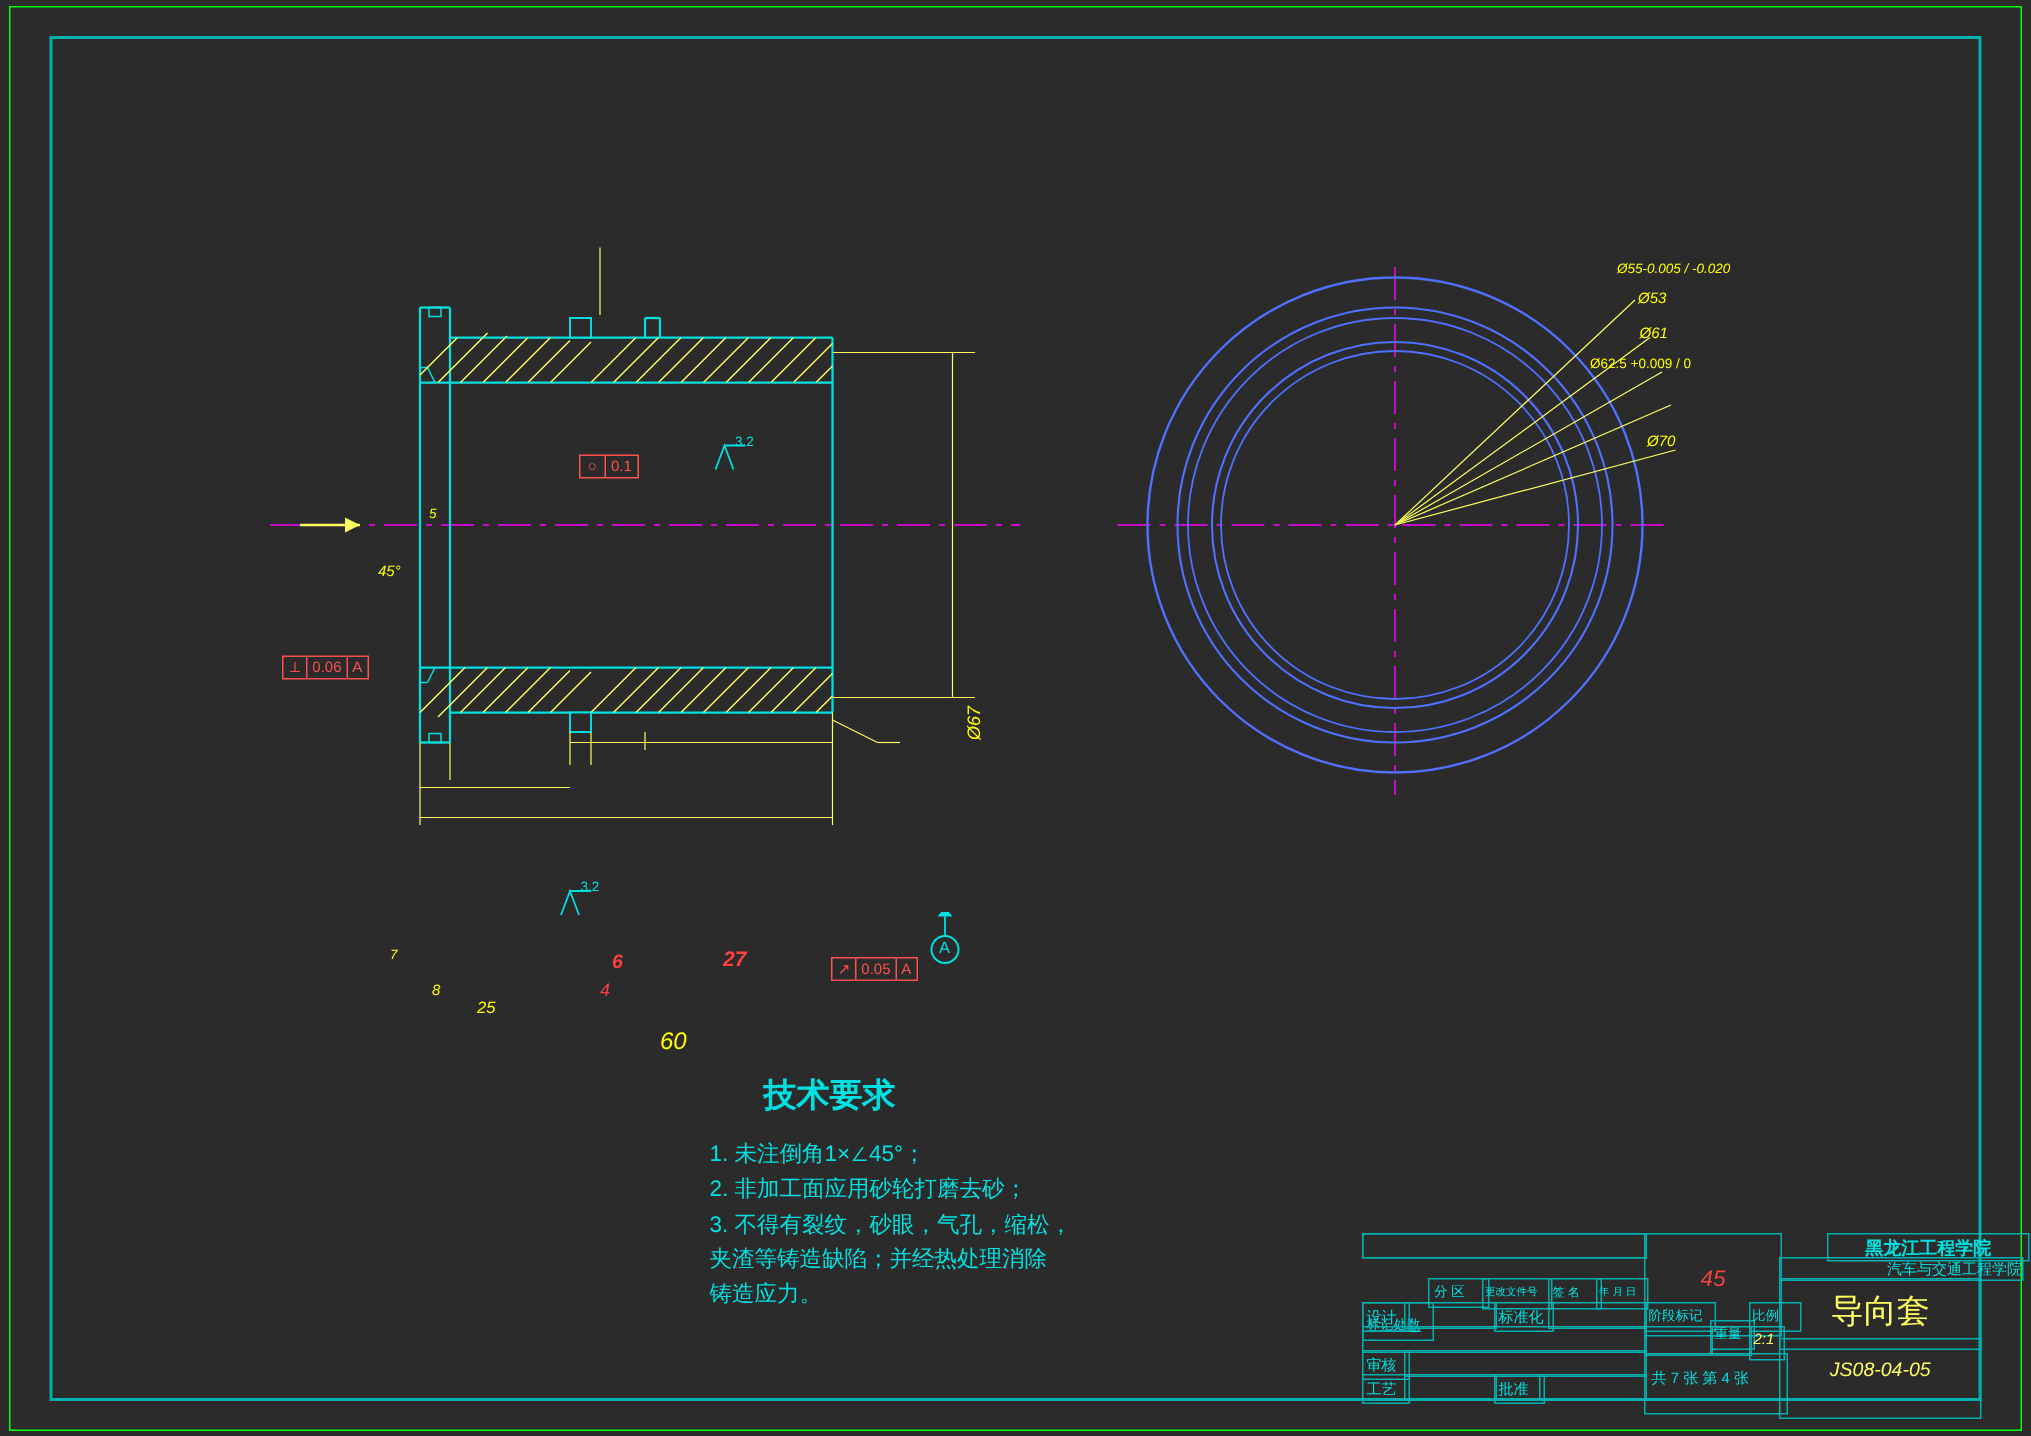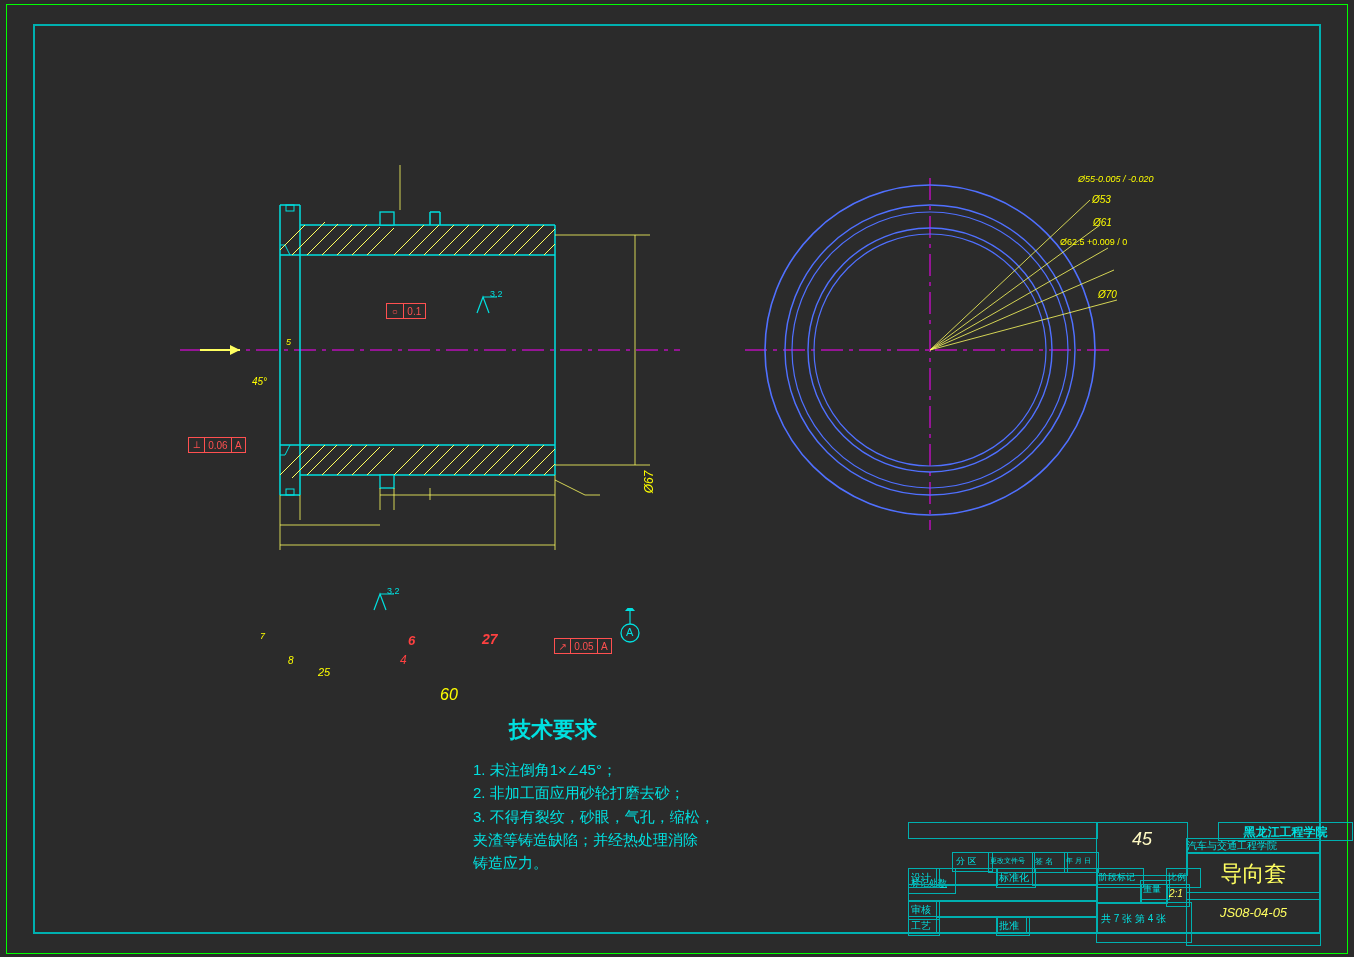--- a/index.html
+++ b/index.html
@@ -194,23 +194,23 @@
     <div>1. 未注倒角1×∠45°；</div>
     <div>2. 非加工面应用砂轮打磨去砂；</div>
     <div>3. 不得有裂纹，砂眼，气孔，缩松，</div>
     <div>夹渣等铸造缺陷；并经热处理消除</div>
     <div>铸造应力。</div>
   </div>
 
   <div style="position:absolute; left:908px; top:822px; width:413px; height:112px;">
     <div class="tbcell" style="left:0; top:0; width:188px; height:15px;"></div>
     <div class="tbcell" style="left:0; top:15; width:188px; height:15px;"></div>
-    <div class="tbcell" style="left:188px; top:0; width:90px; height:46px; text-align:center; color:#fef9c3; font-size:18px; padding-top:6px; font-style:italic;">45</div>
+    <div class="tbcell" style="left:188px; top:0; width:90px; height:46px; text-align:center; color:#ef4444; font-size:15px; padding-top:21px; font-style:italic;">45</div>
     <div class="tbcell" style="left:278px; top:0; width:133px; height:16px; text-align:center; font-size:12px; padding-top:1px; font-weight:bold;margin-left:32px;">黑龙江工程学院</div>
-    <div class="tbcell" style="left:278px; top:16px; width:133px; height:14px; text-align:left; font-size:10px;">汽车与交通工程学院</div>
+    <div class="tbcell" style="left:278px; top:16px; width:133px; height:14px; text-align:right; font-size:10px;padding-left:28px;">汽车与交通工程学院</div>
 
     <div class="tbcell" style="left:0; top:46px; width:44px; height:16px; font-size:9px; padding:8px 0 0 2px;text-decoration:underline;">标记处数</div>
     <div class="tbcell" style="left:44px; top:30px; width:36px; height:16px; font-size:9px; padding:2px 0 0 3px;">分 区</div>
     <div class="tbcell" style="left:80px; top:30px; width:44px; height:16px; font-size:7px; padding:3px 0 0 1px;">更改文件号</div>
     <div class="tbcell" style="left:124px; top:30px; width:32px; height:16px; font-size:8px; padding:3px 0 0 2px;">签 名</div>
     <div class="tbcell" style="left:156px; top:30px; width:32px; height:16px; font-size:7px; padding:3px 0 0 1px;">年 月 日</div>
 
     <div class="tbcell" style="left:0; top:46px; width:28px; height:16px; font-size:10px; padding:2px 0 0 2px;">设计</div>
     <div class="tbcell" style="left:28px; top:46px; width:60px; height:16px;"></div>
     <div class="tbcell" style="left:88px; top:46px; width:36px; height:16px; font-size:10px; padding:2px 0 0 2px;">标准化</div>

